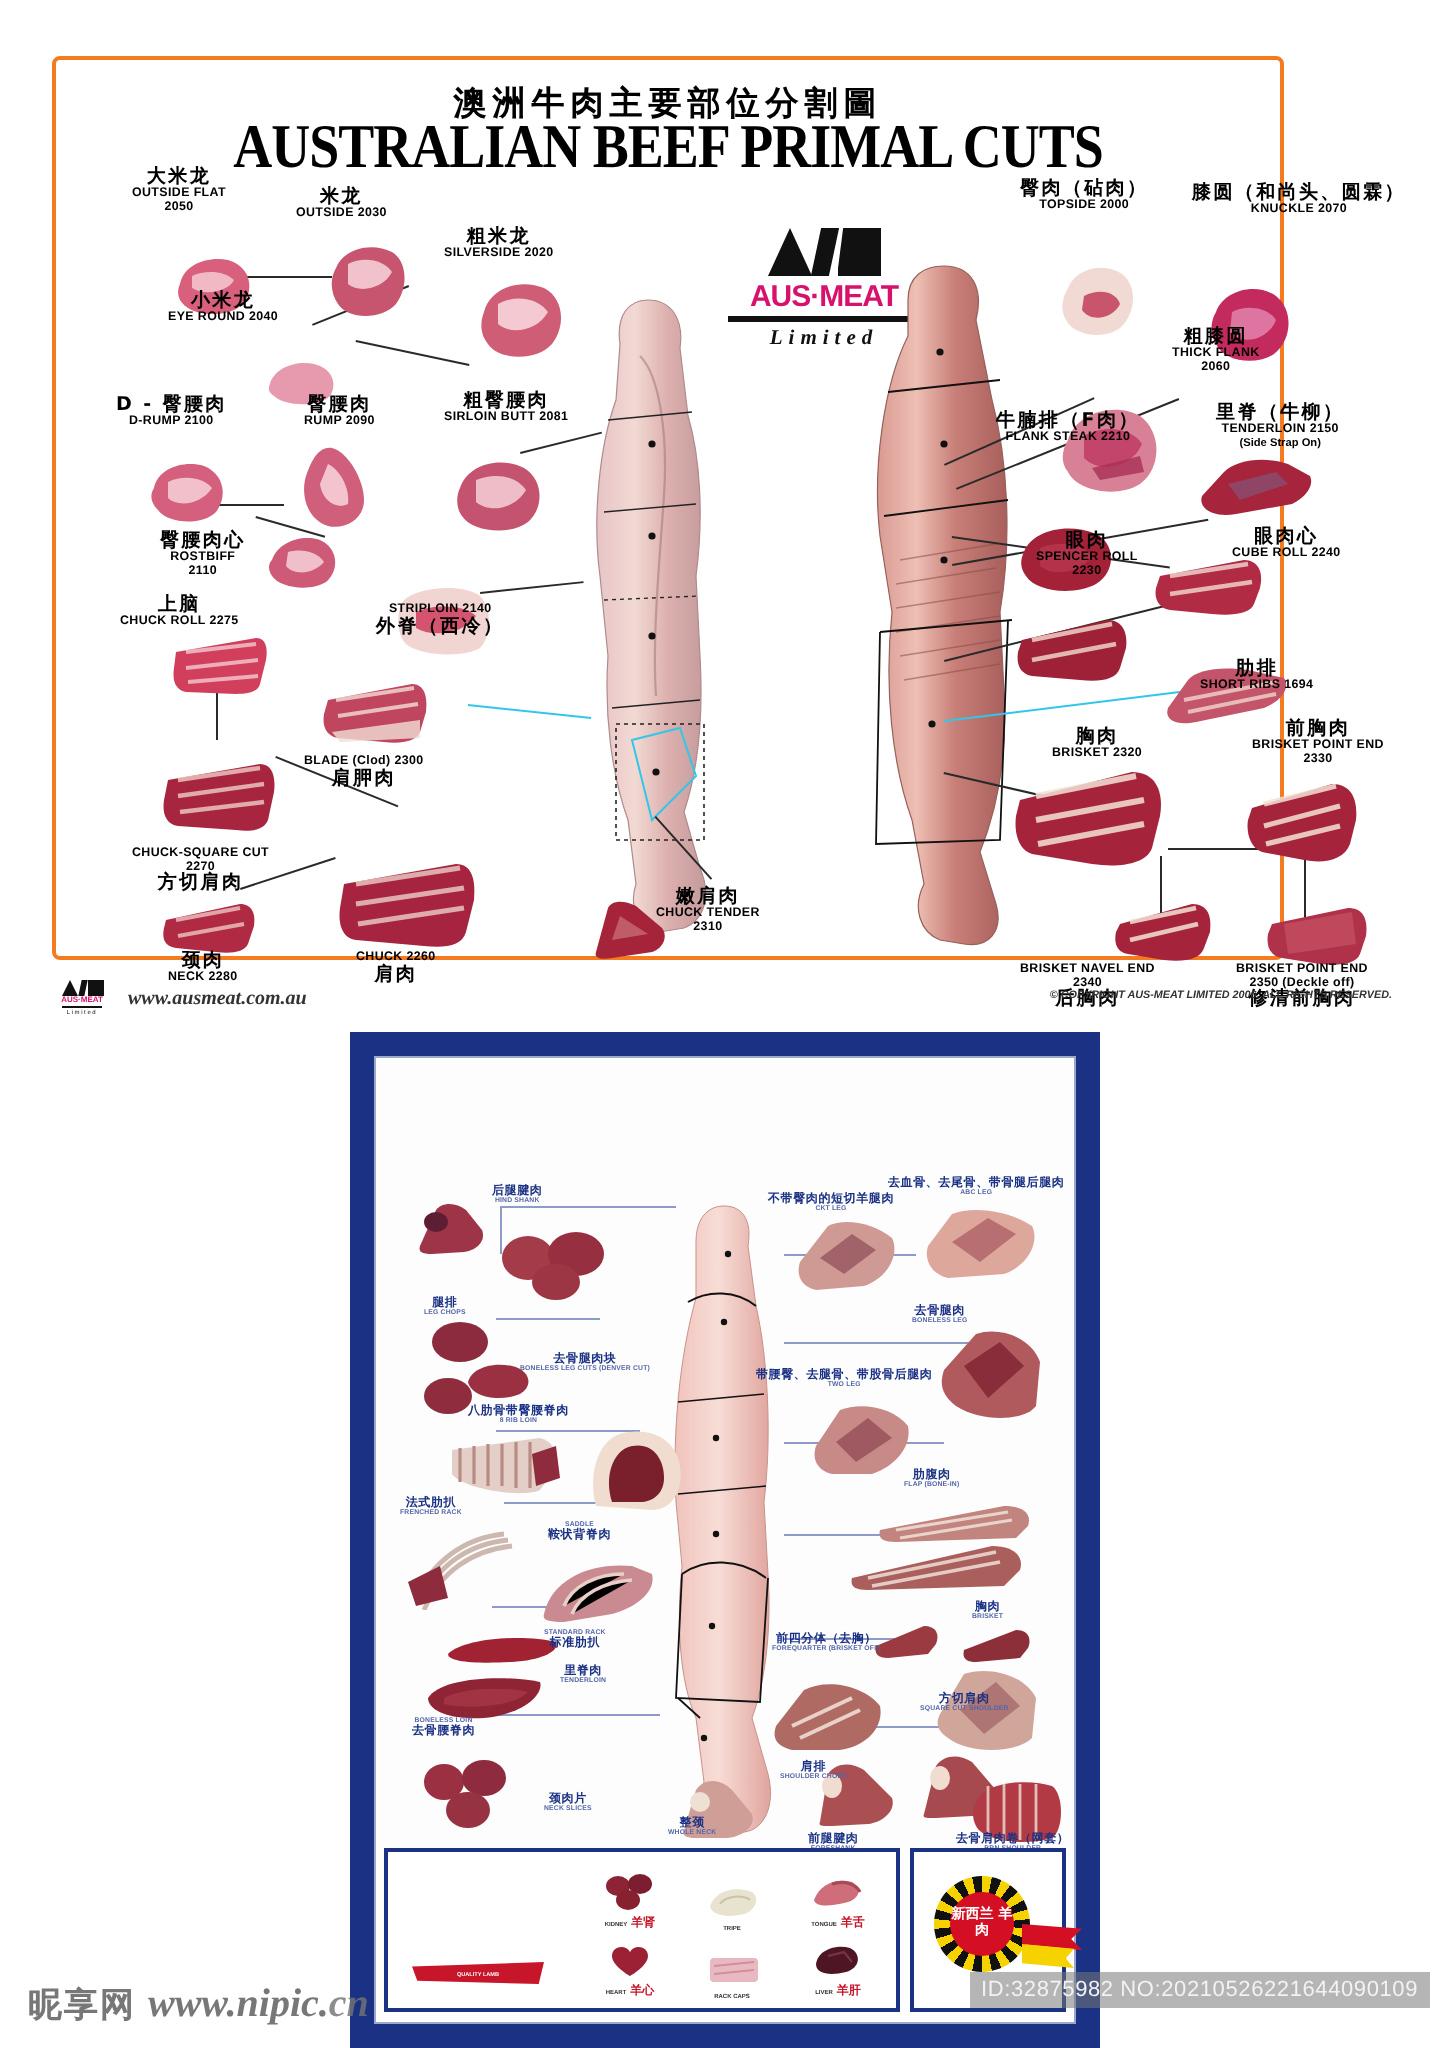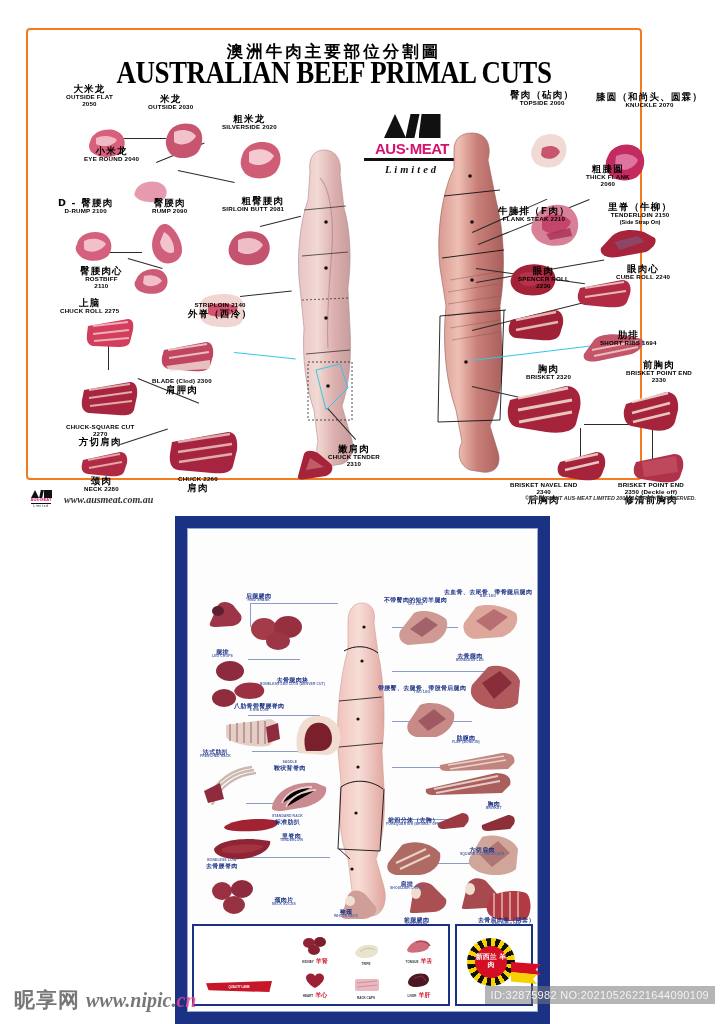--- a/index.html
+++ b/index.html
@@ -216,29 +216,29 @@
   }
 
   
   #watermark {
     position: absolute; left: 14px; bottom: 10px;
     display: flex; align-items: center; gap: 6px;
     opacity: 0.82;
   }
   .wm-cn {
     font-family: "DejaVu Sans", sans-serif;
-    font-size: 21px; font-weight: bold; color: #5a5a5a;
+    font-size: 17px; font-weight: bold; color: #5a5a5a;
     letter-spacing: 1px;
   }
   .wm-url {
     font-family: "Liberation Serif", serif;
     font-size: 20px; font-style: italic; font-weight: bold;
   }
   .wm-url .g { color: #5a5a5a; }
-  .wm-url .r { color: #ec4899; }
+  .wm-url .r { color: #737373; }
   #id-badge {
     position: absolute; right: 6px; bottom: 20px;
     background: rgba(120,120,120,0.55); color: #f2f2f2;
     font-family: "Liberation Sans", sans-serif;
     font-size: 11px; padding: 3px 6px; letter-spacing: 0.3px;
   }
 </style>
 </head>
 <body>
 
@@ -499,21 +499,21 @@
     <div class="en">EYE ROUND 2040</div>
   </div>
   <div class="blabel" style="left:30px; top:168px;">
     <div class="cn">D - 臀腰肉</div>
     <div class="en">D-RUMP 2100</div>
   </div>
   <div class="blabel" style="left:124px; top:168px;">
     <div class="cn">臀腰肉</div>
     <div class="en">RUMP 2090</div>
   </div>
-  <div class="blabel" style="left:194px; top:166px;text-align:right;">
+  <div class="blabel" style="left:194px; top:166px;">
     <div class="cn">粗臀腰肉</div>
     <div class="en">SIRLOIN BUTT 2081</div>
   </div>
   <div class="blabel" style="left:52px; top:236px;">
     <div class="cn">臀腰肉心</div>
     <div class="en">ROSTBIFF</div>
     <div class="en">2110</div>
   </div>
   <div class="blabel" style="left:32px; top:268px;">
     <div class="cn">上脑</div>

